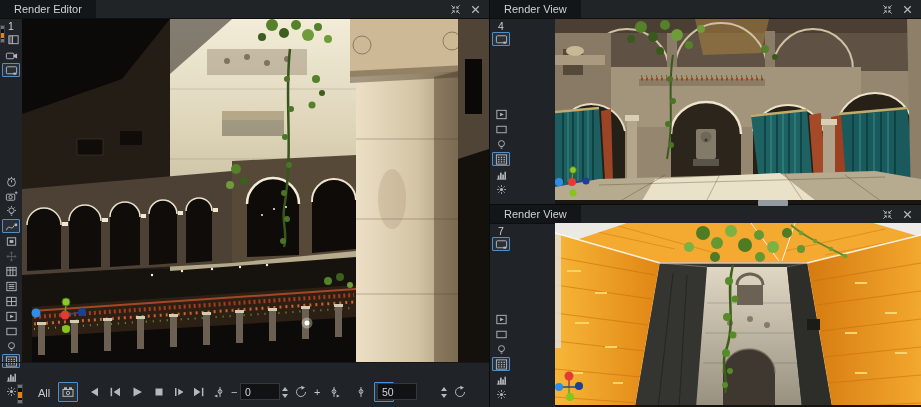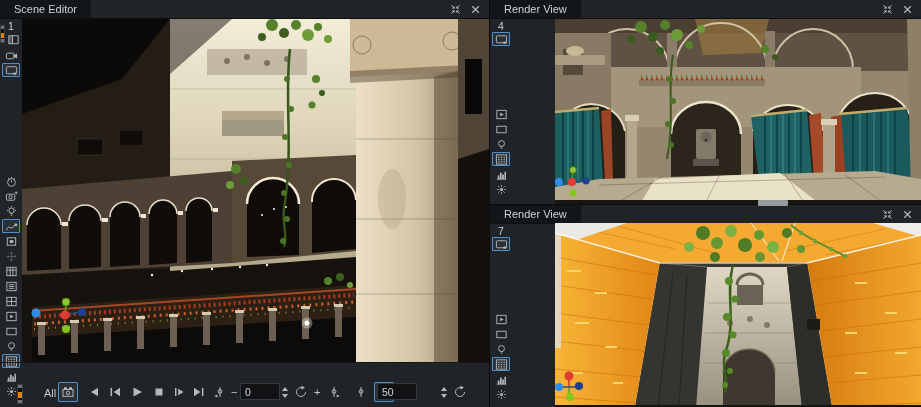--- a/index.html
+++ b/index.html
@@ -190,21 +190,21 @@
         <polygon points="1,8 7,8 4,12" fill="currentColor"></polygon>
       </symbol>
 </defs>
 </svg>
 
 <div id="app">
 
   <div class="panel" style="left:0;top:0;width:489px;height:407px;">
     <div class="titlebar">
       <div class="tab">
-          <span>Scene Editor</span>
+          <span>Render Editor</span>
         </div>
       <div class="win-ctrls">
         <div class="wbtn">
             <svg class="ic">
               <use href="#i-max"></use>
             </svg>
           </div>
         <div class="wbtn">
             <svg class="ic">
               <use href="#i-close"></use>
@@ -471,21 +471,21 @@
           </g>
       </svg>
     </div>
 
     <div class="timeline">
       <div class="vslider" style="left:17px;top:21px;height:20px;">
         <div class="cap" style="top:0;"></div>
           <div class="fill" style="top:7px;height:6px;"></div>
           <div class="cap" style="bottom:0;"></div>
       </div>
-      <div class="lbl" style="left:44px;top:24px;">All</div>
+      <div class="lbl" style="left:38px;top:24px;">All</div>
       <div class="tl-btn sel" style="left:58px;top:19px;width:20px;height:20px;">
           <svg class="ic">
             <use href="#i-camfilm"></use>
           </svg>
         </div>
       <div class="tl-btn" style="left:85px;top:20px;">
           <svg class="ic">
             <use href="#i-rev"></use>
           </svg>
         </div>

